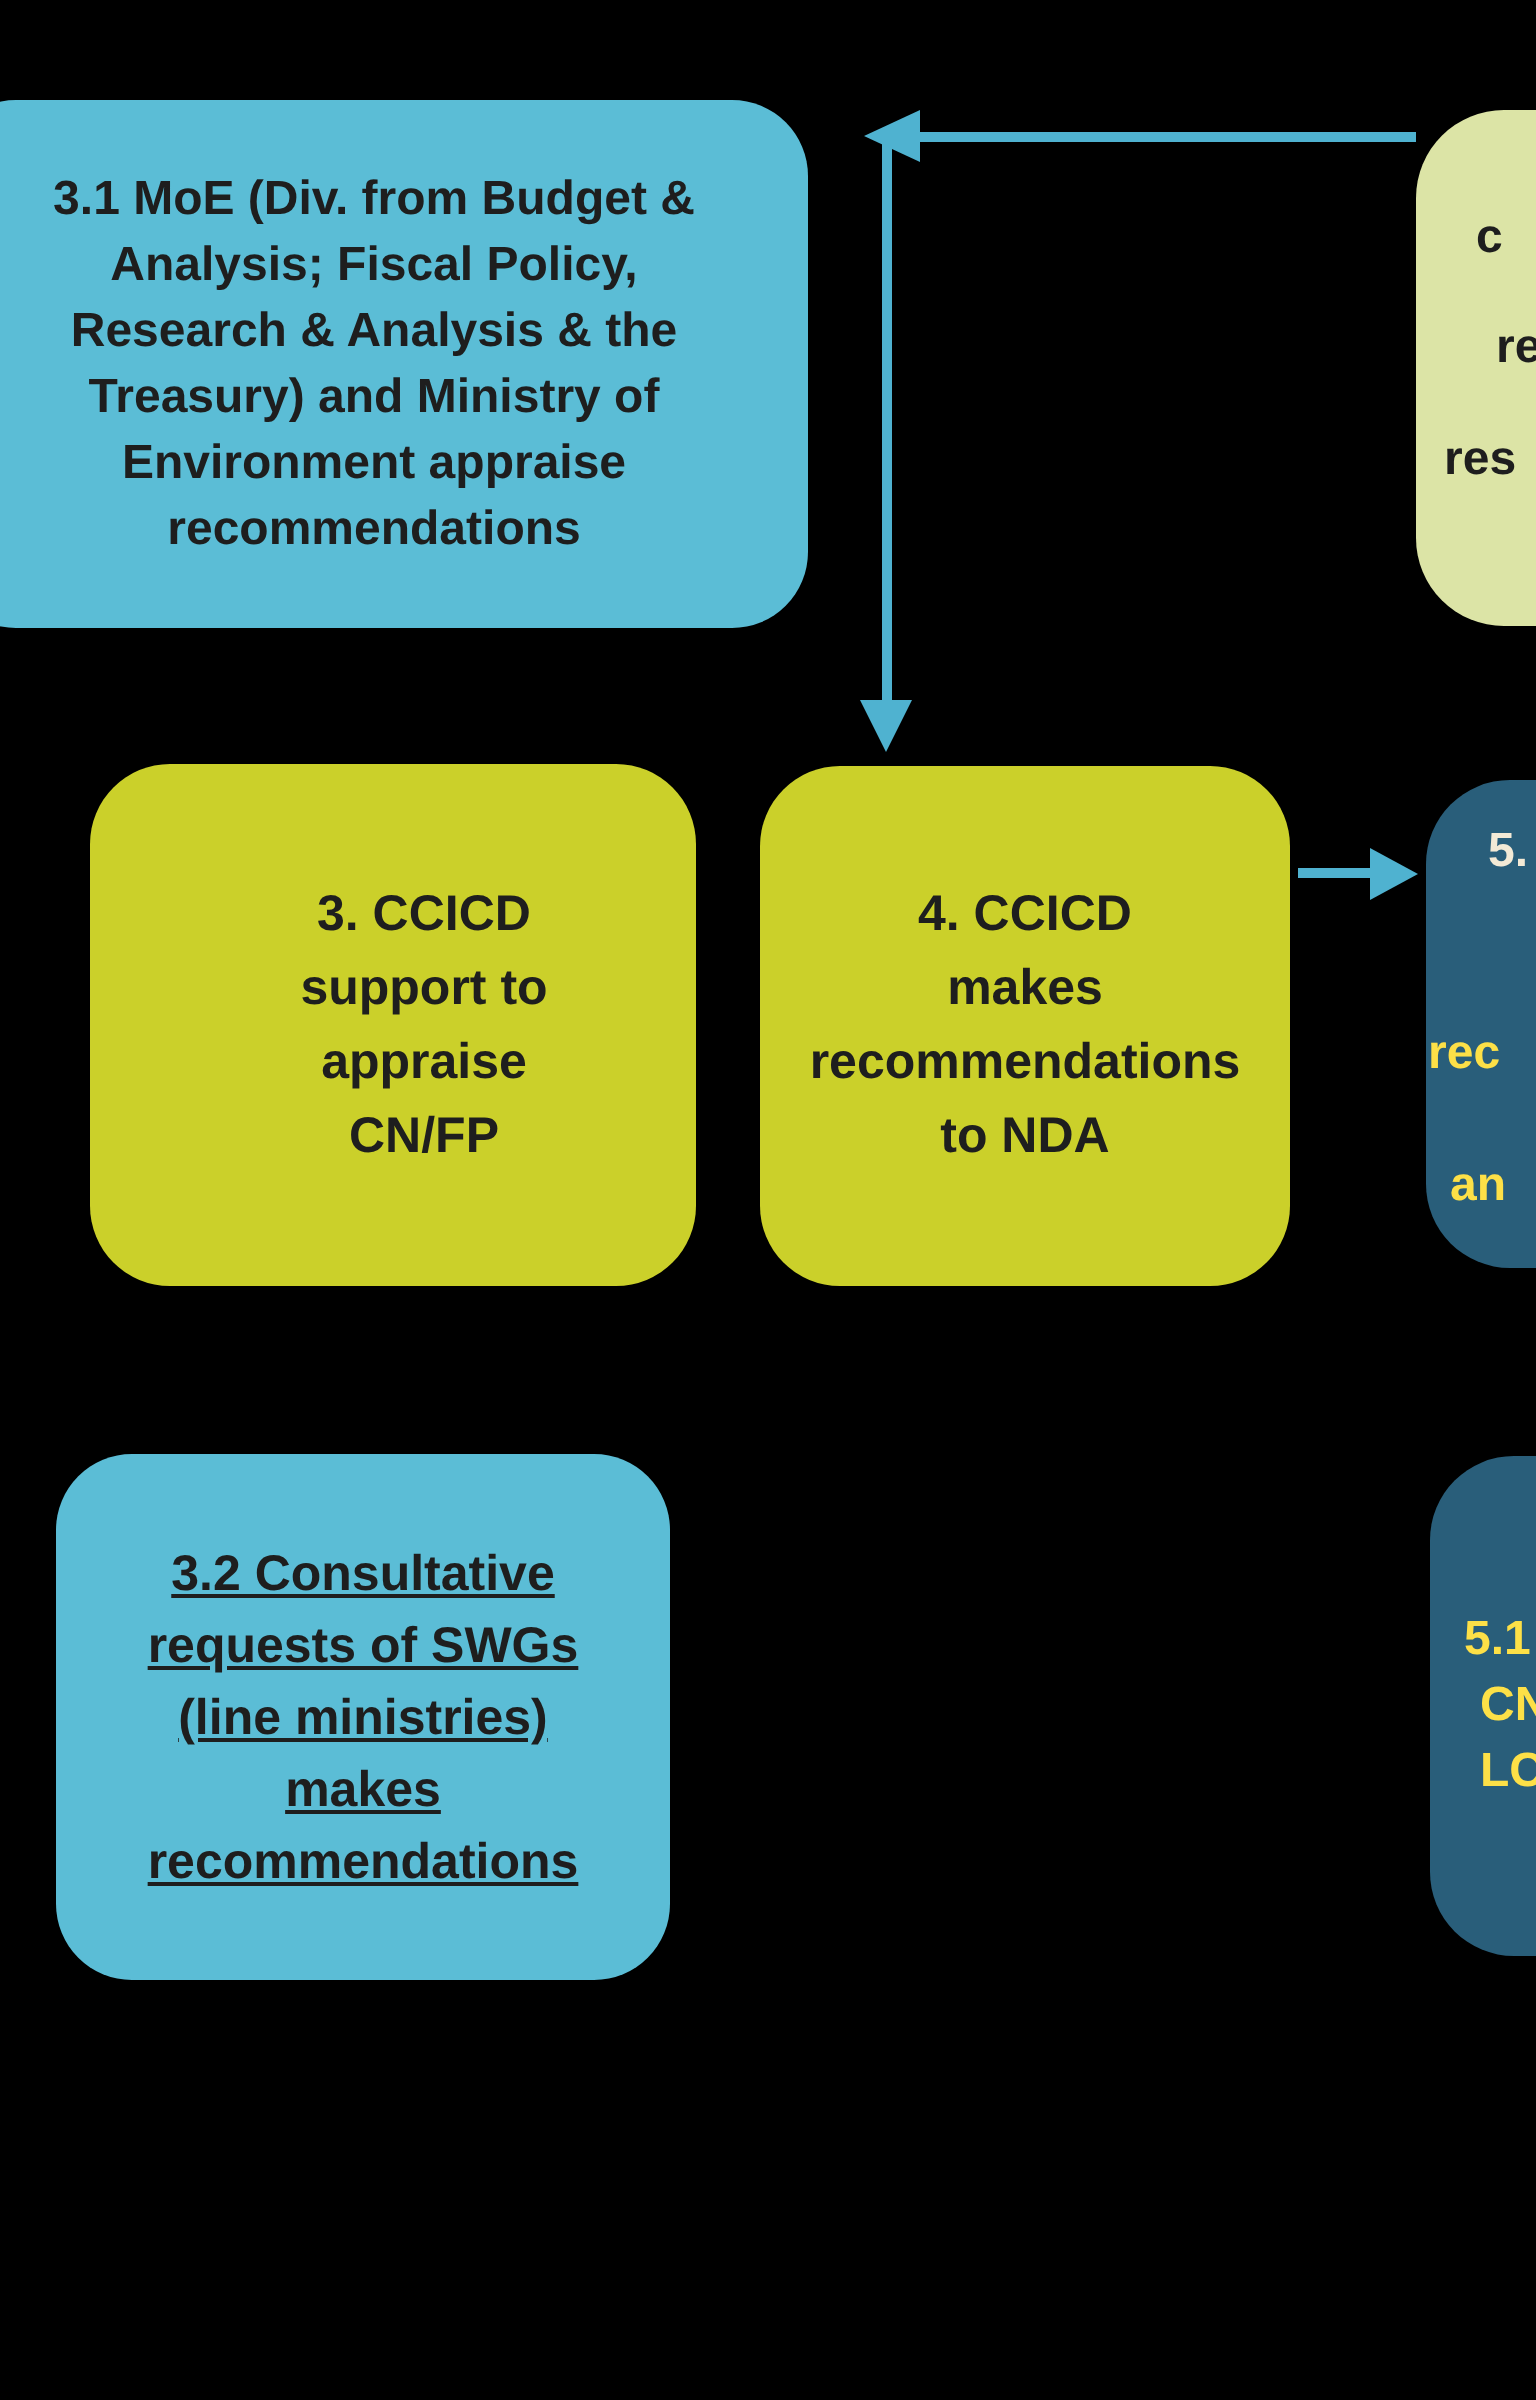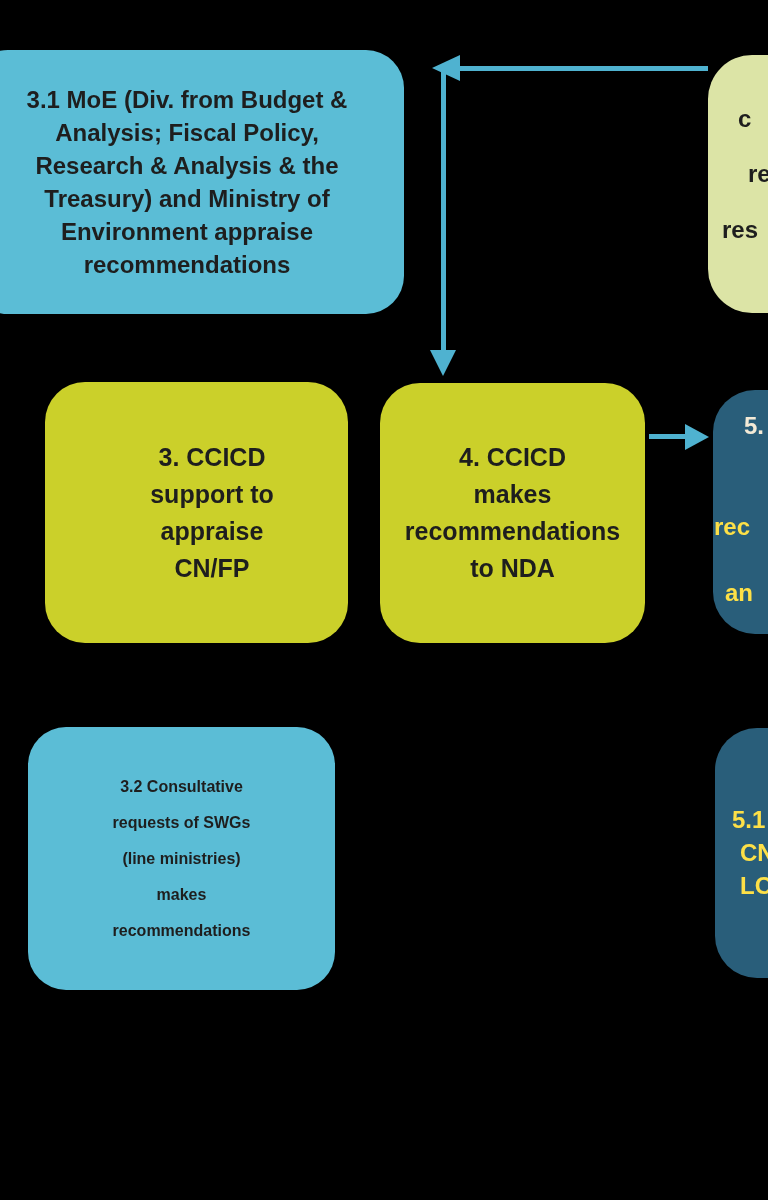--- a/index.html
+++ b/index.html
@@ -25,21 +25,21 @@
     font-weight: 700;
     color: #1e1e1e;
   }
   .box .ln { white-space: nowrap; }
   .box-blue   { background: #5bbdd6; border-radius: 38px; }
   .box-yellow { background: #cbd02a; border-radius: 40px; }
   .box-teal   { background: #295e7a; border-radius: 42px; }
   .box-green  { background: #dce4a6; border-radius: 44px; }
 
   .t24-33 { font-size: 24px; line-height: 33px; }
-  .t24-36 { font-size: 16px; line-height: 36px; }
+  .t24-36 { font-size: 25px; line-height: 36px; text-decoration: underline; }
   .t25-37 { font-size: 25px; line-height: 37px; }
 
   .frag {
     position: absolute;
     font-size: 24px;
     font-weight: 700;
     line-height: 28px;
     white-space: nowrap;
   }
   .frag-dark  { color: #1e1e1e; }

